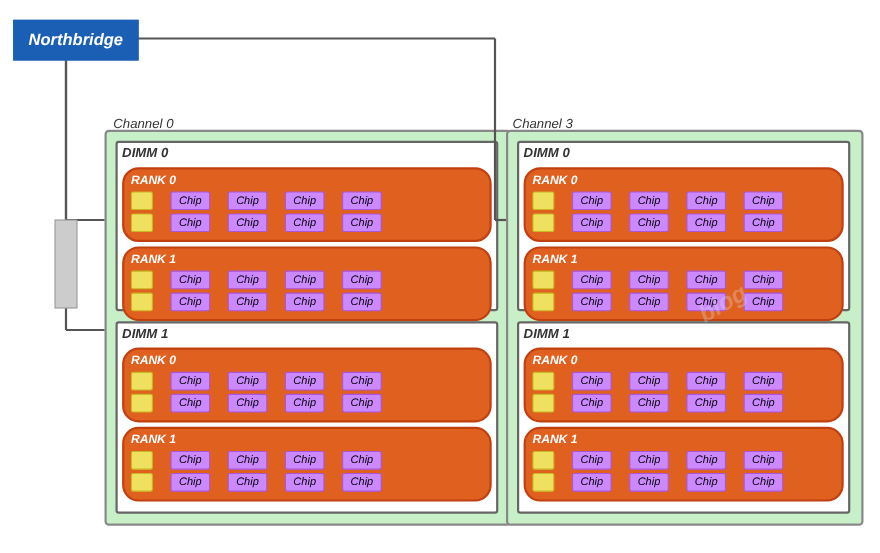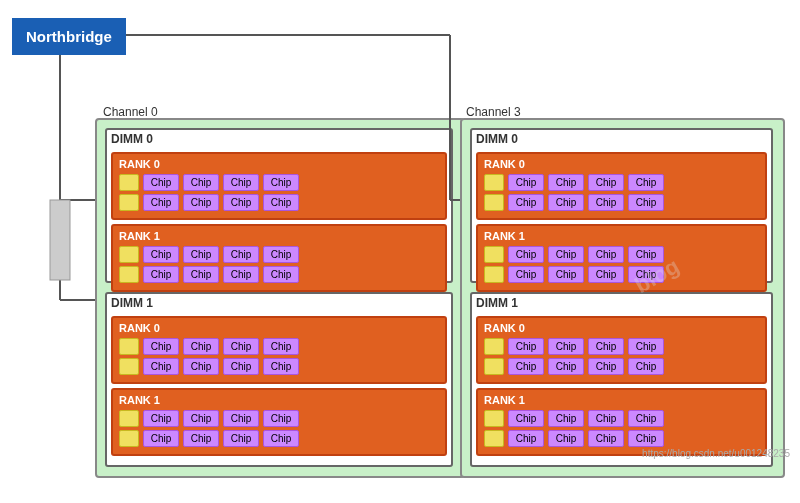--- a/index.html
+++ b/index.html
@@ -11,20 +11,21 @@
       font-size: 12px;
       position: relative;
       overflow: hidden;
     }
 
     .main-container {
       width: 800px;
       height: 469px;
       background: #fff;
       position: relative;
+      font-style: italic;
     }
 
     
     .northbridge {
       position: absolute;
       top: 18px;
       left: 12px;
       background: #1a5fb4;
       color: #fff;
       font-weight: bold;
@@ -62,36 +63,36 @@
       font-weight: bold;
       color: #333;
       margin-bottom: 4px;
       padding: 2px 4px;
     }
 
     
     .rank {
       background: #e06020;
       border: 2px solid #c04010;
-      border-radius: 3px;
+      border-radius: 15px;
       margin: 4px;
       padding: 4px 6px;
     }
 
     .rank-label {
       font-size: 11px;
       font-weight: bold;
       color: #fff;
       margin-bottom: 4px;
     }
 
     
     .chip-row {
       display: flex;
-      gap: 4px;
+      gap: 16px;
       margin-bottom: 3px;
     }
 
     
     .chip {
       background: #cc88ff;
       border: 1px solid #aa55dd;
       border-radius: 2px;
       padding: 2px 5px;
       font-size: 10px;
@@ -355,16 +356,15 @@
     <line x1="118" y1="35" x2="450" y2="35" stroke="#555" stroke-width="2"></line>
     <line x1="450" y1="35" x2="450" y2="200" stroke="#555" stroke-width="2"></line>
     <line x1="450" y1="200" x2="460" y2="200" stroke="#555" stroke-width="2"></line>
 
     <line x1="60" y1="55" x2="60" y2="300" stroke="#555" stroke-width="2"></line>
     <line x1="60" y1="300" x2="95" y2="300" stroke="#555" stroke-width="2"></line>
 
     <rect x="50" y="200" width="20" height="80" fill="#ccc" stroke="#999" stroke-width="1"></rect>
   </svg>
 
-  <div class="watermark">https://blog.csdn.net/u001248235</div>
   <div class="watermark2" style="font-size:22px; color:#e0e0e0; right:120px; bottom:180px; transform:rotate(-30deg); opacity:0.3; font-weight:bold;">blog</div>
 
 </div>
 
 </body></html>

